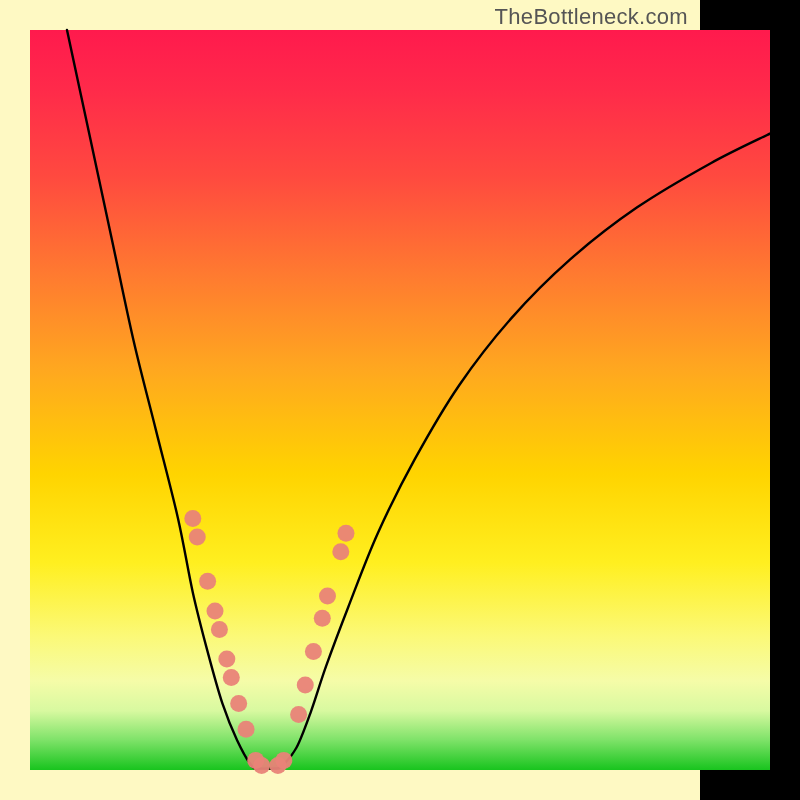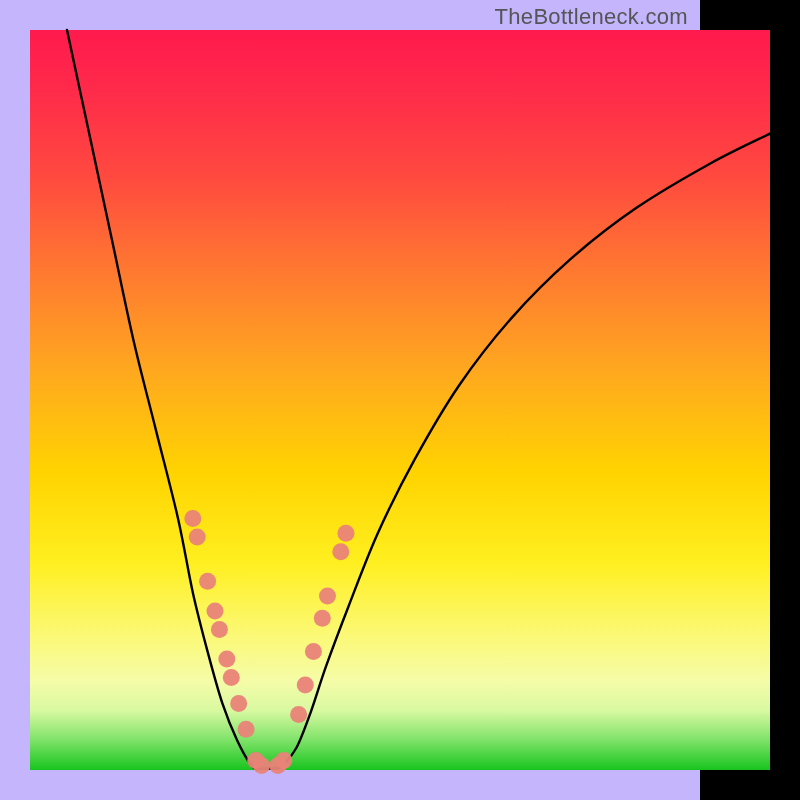--- a/index.html
+++ b/index.html
@@ -8,21 +8,21 @@
     width: 800px;
     height: 800px;
     overflow: hidden;
     background: #000;
     font-family: Arial, Helvetica, sans-serif;
   }
   .frame {
     position: relative;
     width: 700px;
     height: 800px;
-    background: #c4b5fd;
+    background: #fef9c3;
   }
   .plot-area {
     position: absolute;
     left: 30px;
     top: 30px;
     width: 740px;
     height: 740px;
     
     background: linear-gradient(to bottom,
       #ff1a4d 0%,

